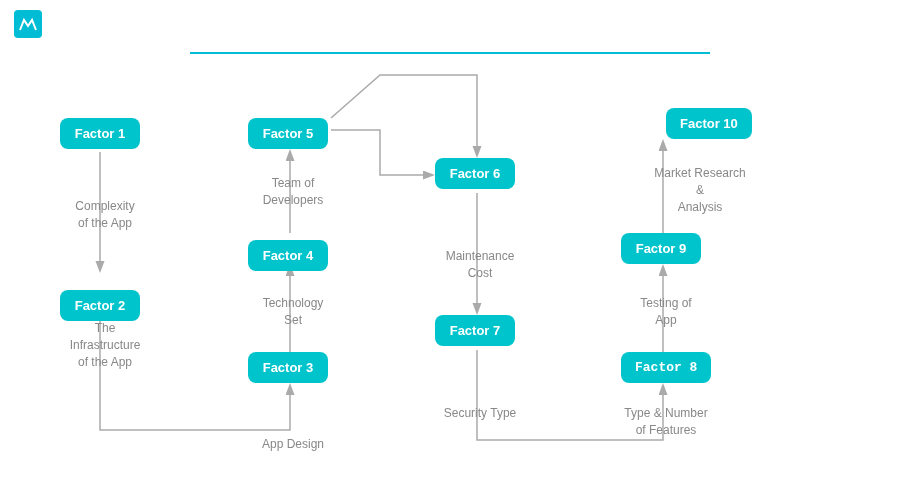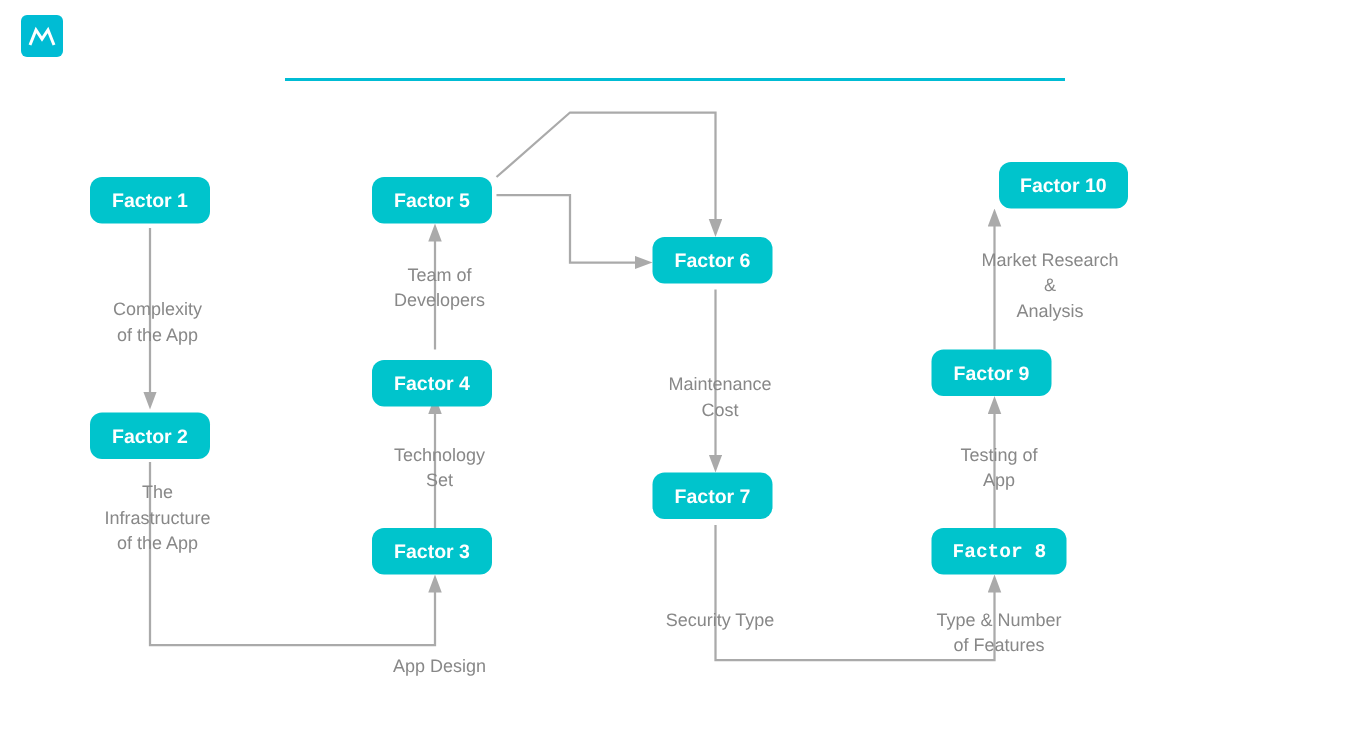--- a/index.html
+++ b/index.html
@@ -135,21 +135,21 @@
 
   <line x1="663" y1="352" x2="663" y2="267" stroke="#aaa" stroke-width="1.5" marker-end="url(#arrow)"></line>
 
   <line x1="663" y1="233" x2="663" y2="142" stroke="#aaa" stroke-width="1.5" marker-end="url(#arrow)"></line>
 
   <path d="M331 118 L380 75 L477 75 L477 155" stroke="#aaa" stroke-width="1.5" fill="none" marker-end="url(#arrow)" stroke-dasharray="none"></path>
 </svg>
 
 <div id="factors-container">
     <div class="factor-box" style="left: 60px; top: 118px;">Factor 1</div>
-    <div class="factor-box" style="left: 60px; top: 275px;">Factor 2</div>
+    <div class="factor-box" style="left: 60px; top: 290px;">Factor 2</div>
     <div class="factor-box" style="left: 248px; top: 352px;">Factor 3</div>
     <div class="factor-box" style="left: 248px; top: 240px;">Factor 4</div>
     <div class="factor-box" style="left: 248px; top: 118px;">Factor 5</div>
     <div class="factor-box" style="left: 435px; top: 158px;">Factor 6</div>
     <div class="factor-box" style="left: 435px; top: 315px;">Factor 7</div>
     <div class="factor-box" style="left: 621px; top: 352px; font-family: Liberation Mono, monospace;">Factor 8</div>
     <div class="factor-box" style="left: 621px; top: 233px;">Factor 9</div>
     <div class="factor-box" style="left: 646px; top: 108px; margin-left: 20px;">Factor 10</div>
   </div>
 

